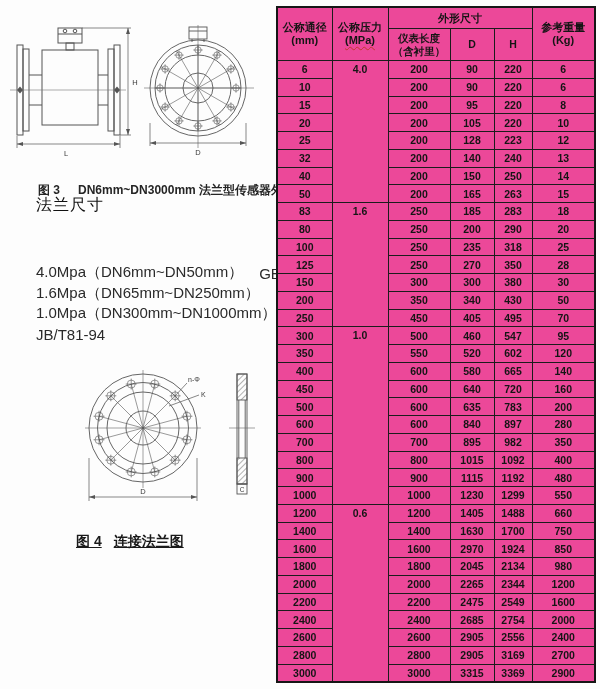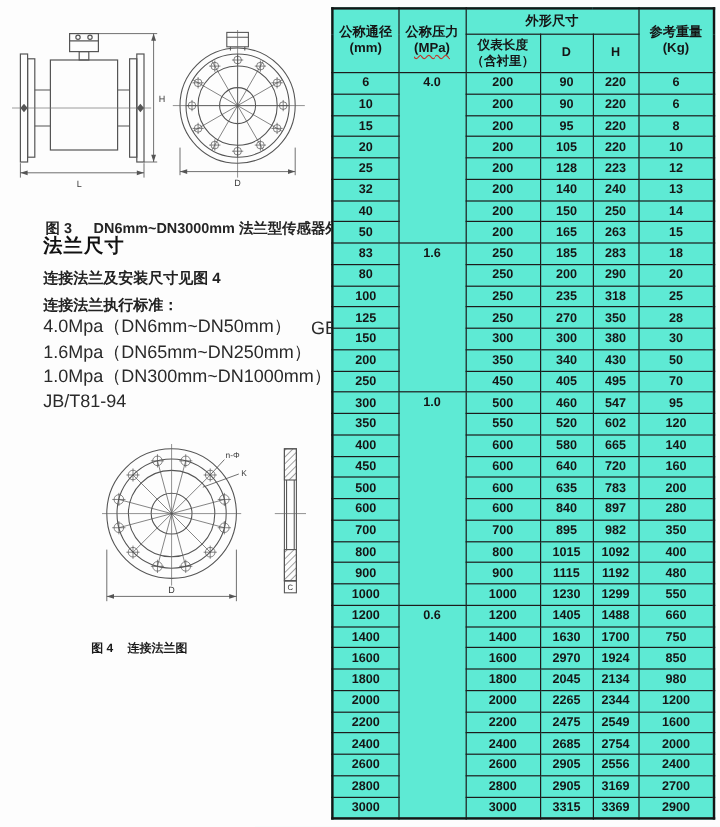--- a/index.html
+++ b/index.html
@@ -5,34 +5,34 @@
   html,body{margin:0;padding:0;}
   .page{
     position:relative;width:600px;height:689px;background:#fdfdfd;
     font-family:"Liberation Sans","DejaVu Sans",sans-serif;color:#1f1f1f;
     overflow:hidden;
   }
   .abs{position:absolute;}
   
   .fig-caption{display:flex;align-items:baseline;white-space:nowrap;margin-top:26px;}
   .fig3-caption{left:38px;top:156px;font-size:12px;font-weight:600;color:#252525;gap:18px;}
-  .fig4-caption{left:76px;top:507px;font-size:10px;font-weight:700;color:#1a1a1a;gap:12px;}
-  .section-heading{left:36px;top:195px;font-size:16px;font-weight:700;color:#111;letter-spacing:1px;}
+  .fig4-caption{left:76px;top:507px;font-size:14px;font-weight:700;color:#1a1a1a;gap:12px;text-decoration:underline;}
+  .section-heading{left:36px;top:195px;font-size:16px;font-weight:400;color:#111;letter-spacing:1px;}
   .body-line{left:36px;font-size:12.5px;font-weight:600;color:#222;white-space:nowrap;}
   .line1{top:224px;}
   .line2{top:246px;}
   .standards{left:36px;top:262px;}
   .standard-line{height:20.3px;display:flex;align-items:flex-end;gap:16px;
     font-size:15px;font-weight:500;color:#2a2a2a;white-space:nowrap;}
   
   svg{display:block;}
   svg text{font-family:"Liberation Sans","DejaVu Sans",sans-serif;fill:#3a3a3a;}
   
   .table-wrap{left:276px;top:6px;}
-  table.spec{border-collapse:collapse;table-layout:fixed;border:2px solid #161616;background:#5eead4;}
+  table.spec{border-collapse:collapse;table-layout:fixed;border:2px solid #161616;background:#ec4899;}
   table.spec th,table.spec td{
     border:1px solid #1c1c1c;text-align:center;padding:0;
     font-weight:700;color:#151515;overflow:hidden;
   }
   table.spec thead th{font-size:11px;line-height:13px;}
   table.spec thead tr.h1 th{height:20px;}
   table.spec thead tr.h2 th{height:31px;font-size:10.5px;}
   table.spec tbody tr{height:17.76px;}
   table.spec tbody td{font-size:10.5px;}
   td.pressure-cell{vertical-align:top;line-height:17.7px;}
@@ -174,22 +174,20 @@
     </g>
     <text x="196" y="140" font-size="7.5" text-anchor="middle">D</text>
   </svg>
 
   <div class="abs fig-caption fig3-caption">
     <span>图 3</span>
     <span>DN6mm~DN3000mm 法兰型传感器外形图</span>
   </div>
 
   <div class="abs section-heading">法兰尺寸</div>
-  <div class="abs body-line line1">连接法兰及安装尺寸见图 4</div>
-  <div class="abs body-line line2">连接法兰执行标准：</div>
 
   <div class="abs standards">
     <div class="standard-line">
       <span>4.0Mpa（DN6mm~DN50mm）</span>
       <span>GB/T9119-2000</span>
     </div>
     <div class="standard-line">
       <span>1.6Mpa（DN65mm~DN250mm）</span>
       <span>JB/T81-94</span>
     </div>

